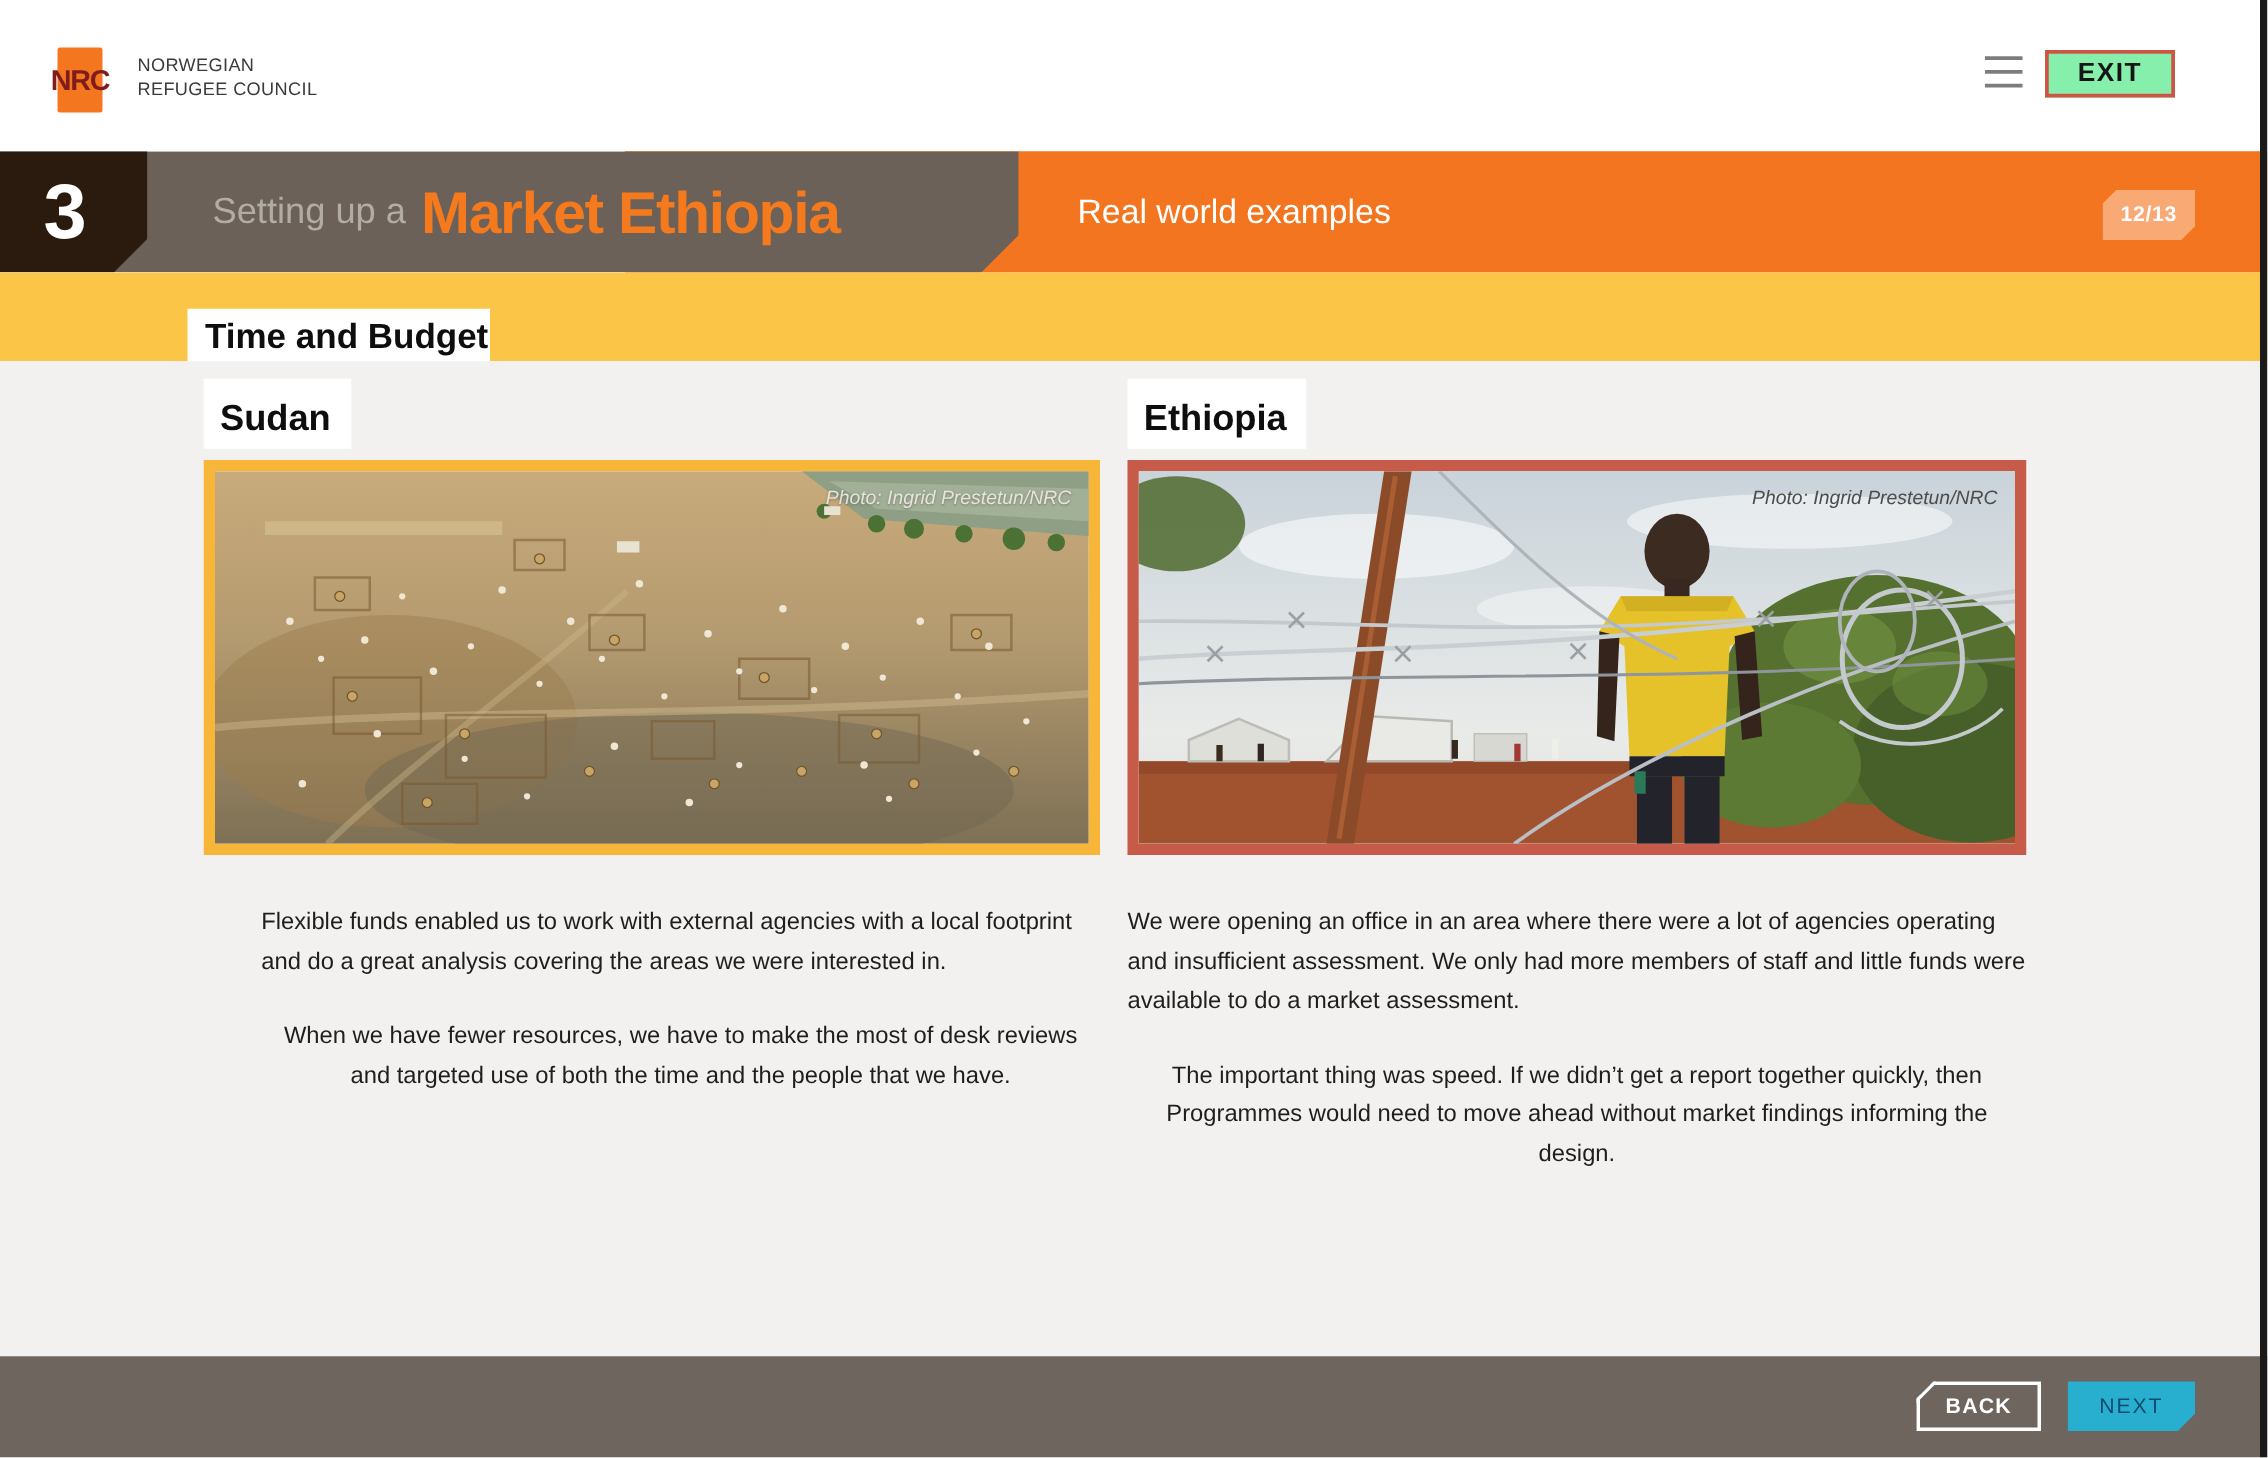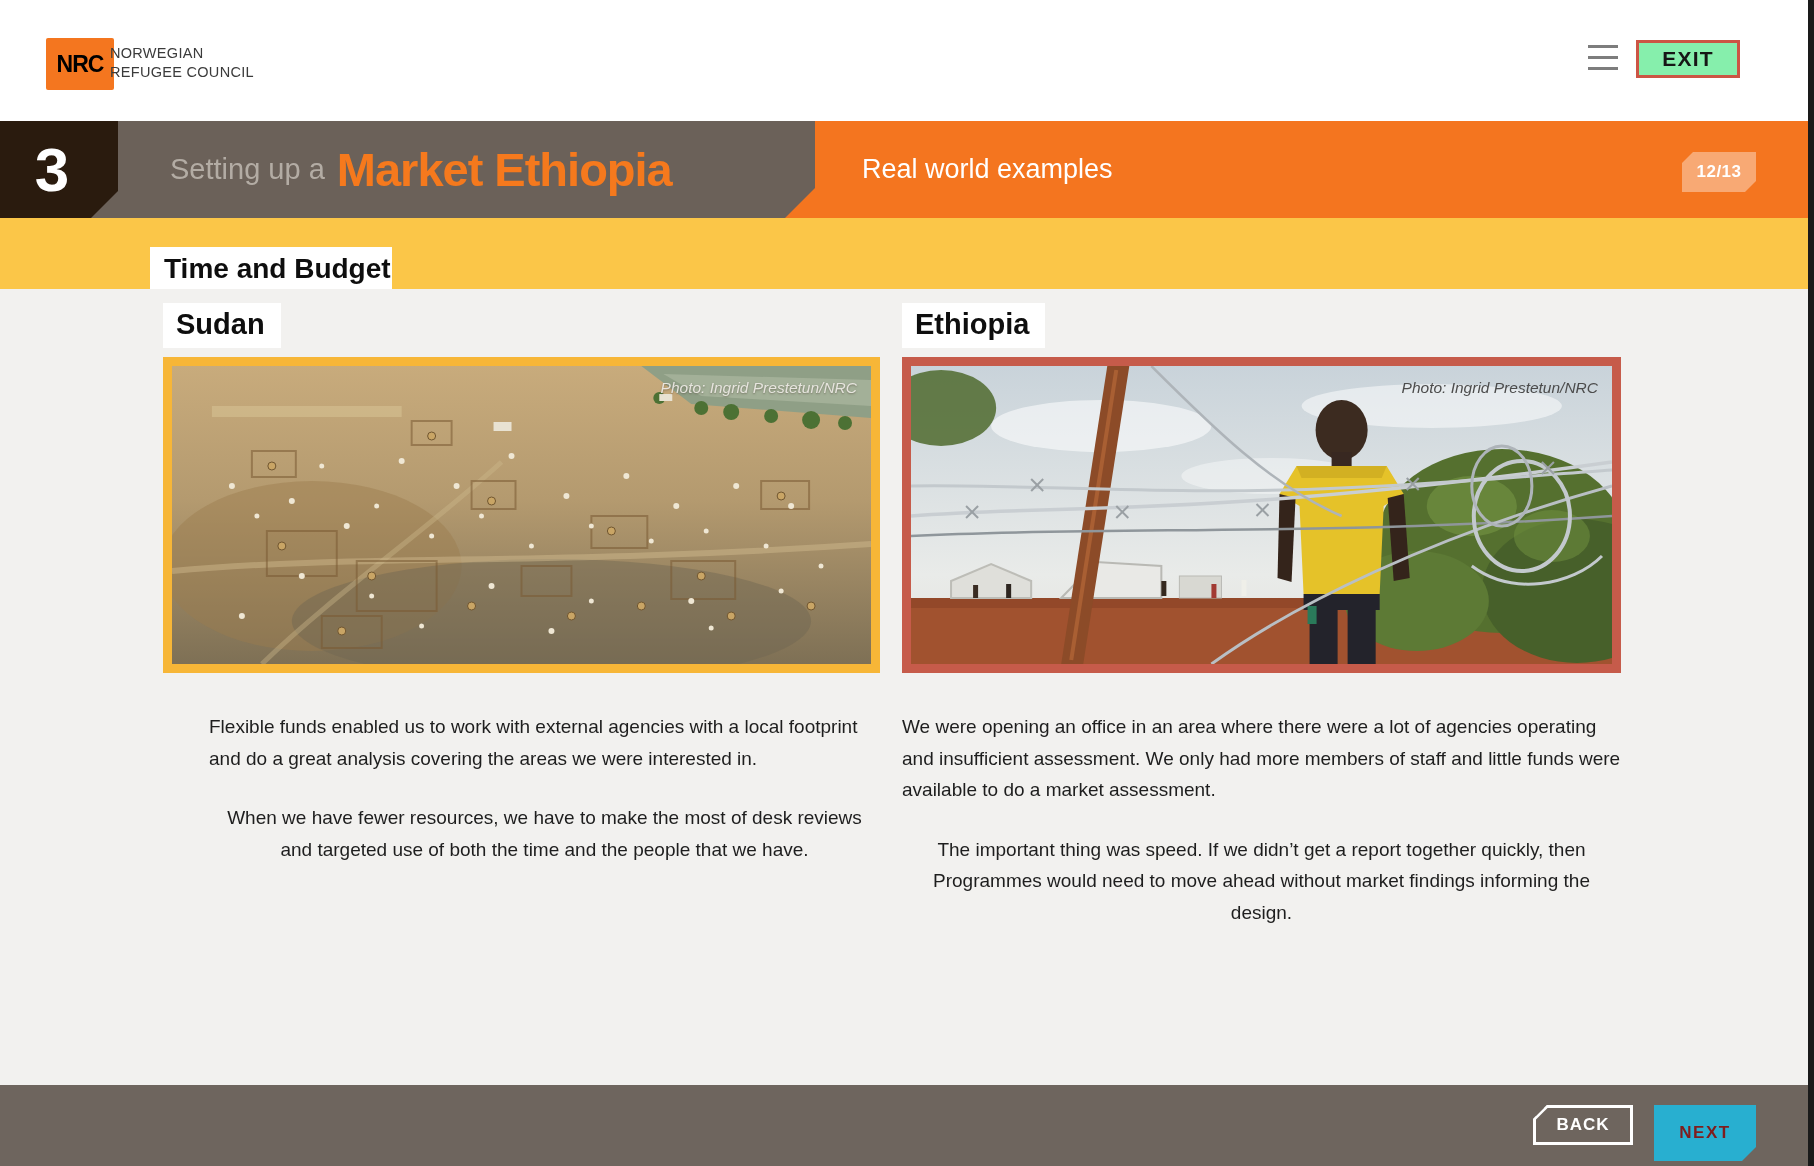--- a/index.html
+++ b/index.html
@@ -1,22 +1,22 @@
 <!DOCTYPE html>
 <html><head>
 <meta charset="utf-8">
 <style>
   html,body{margin:0;padding:0;background:#d8d8d8;}
   .page{position:relative;width:1814px;height:1166px;background:#ffffff;overflow:hidden;
         font-family:"Liberation Sans",sans-serif;}
 
   
   .topbar{position:absolute;left:0;top:0;width:100%;height:121px;background:#ffffff;}
-  .logo-box{position:absolute;left:46px;top:38px;width:68px;height:52px;background:#f4761f;
-            color:#000000;font-weight:bold;font-size:23px;letter-spacing:-1px;
+  .logo-box{position:absolute;left:46px;top:38px;width:36px;height:52px;background:#f4761f;
+            color:#7f1d1d;font-weight:bold;font-size:23px;letter-spacing:-1px;
             display:flex;align-items:center;justify-content:center;border-radius:2px;}
   .org-name{position:absolute;left:110px;top:44px;font-size:14.5px;color:#3b3b3b;
             line-height:19px;letter-spacing:.3px;}
   .hamburger{position:absolute;left:1588px;top:45px;width:30px;height:26px;cursor:pointer;}
   .hamburger span{position:absolute;left:0;width:30px;height:3px;background:#7d7d7d;}
   .hamburger span:nth-child(1){top:0;}
   .hamburger span:nth-child(2){top:11px;}
   .hamburger span:nth-child(3){top:22px;}
   .exit-btn{position:absolute;left:1636px;top:40px;width:104px;height:38px;background:#86efac;
             border:3px solid #cc5544;box-sizing:border-box;color:#161616;font-weight:bold;
@@ -45,21 +45,21 @@
   .yellow-band{position:absolute;left:0;top:218px;width:100%;height:71px;background:#fbc648;}
   .section-chip{position:absolute;left:150px;top:247px;background:#ffffff;color:#0e0e0e;
             font-size:28px;font-weight:bold;padding:6px 1px 8px 14px;}
 
   
   .content{position:absolute;left:0;top:289px;width:100%;height:796px;background:#f2f1ef;}
   .col{position:absolute;top:14px;}
   .col-sudan{left:163px;width:717px;}
   .col-ethiopia{left:902px;width:719px;}
   .country-chip{display:inline-block;background:#ffffff;color:#0e0e0e;font-size:29px;
-            font-weight:bold;padding:5px 16px 7px 13px;}
+            font-weight:bold;padding:16px 16px 7px 13px;}
   .photo-frame{margin-top:9px;height:298px;position:relative;box-sizing:content-box;}
   .frame-sudan{border:9px solid #f7b637;}
   .frame-ethiopia{border:9px solid #c65b4a;}
   .photo-frame svg{display:block;width:100%;height:100%;}
   .photo-credit{position:absolute;top:13px;right:14px;font-style:italic;font-size:15.5px;}
   .credit-light{color:rgba(238,236,230,0.92);text-shadow:0 1px 2px rgba(80,70,55,0.55);}
   .credit-dark{color:#4c4c4c;}
   .body{margin-top:38px;}
   .body p{margin:0;font-size:19px;line-height:31.5px;color:#1e1e1e;}
   .body p + p{margin-top:28px;text-align:center;}
@@ -67,22 +67,22 @@
   .col-ethiopia .body p{max-width:725px;}
 
   
   .footer{position:absolute;left:0;top:1085px;width:100%;height:81px;background:#6e655e;}
   .btn-back{position:absolute;left:1533px;top:1105px;width:100px;height:40px;box-sizing:border-box;
             border:3px solid #ffffff;background:transparent;color:#ffffff;font-weight:bold;font-size:17px;
             letter-spacing:1px;display:flex;align-items:center;justify-content:center;cursor:pointer;
             clip-path:polygon(14px 0,100% 0,100% 100%,0 100%,0 14px);}
   .btn-back::before{content:'';position:absolute;left:-8px;top:4px;width:24px;height:3px;
             background:#fff;transform:rotate(-45deg);}
-  .btn-next{position:absolute;left:1654px;top:1105px;width:102px;height:56px;background:#28afd0;
-            color:#7f1d1d;font-weight:bold;font-size:17px;letter-spacing:1.5px;
+  .btn-next{position:absolute;left:1654px;top:1105px;width:102px;height:40px;background:#28afd0;
+            color:#0c4a6e;font-weight:normal;font-size:17px;letter-spacing:1.5px;
             display:flex;align-items:center;justify-content:center;cursor:pointer;
             clip-path:polygon(0 0,100% 0,100% calc(100% - 14px),calc(100% - 14px) 100%,0 100%);}
 
   
   .right-strip{position:absolute;right:0;top:0;width:6px;height:1166px;background:#1a1a1a;z-index:50;}
 </style>
 </head>
 <body>
 
 <div class="page">

